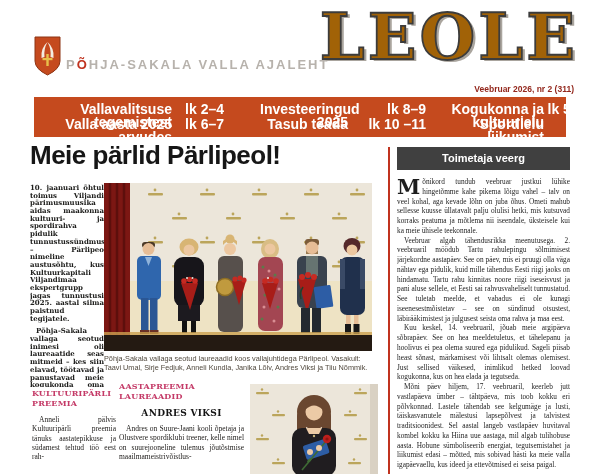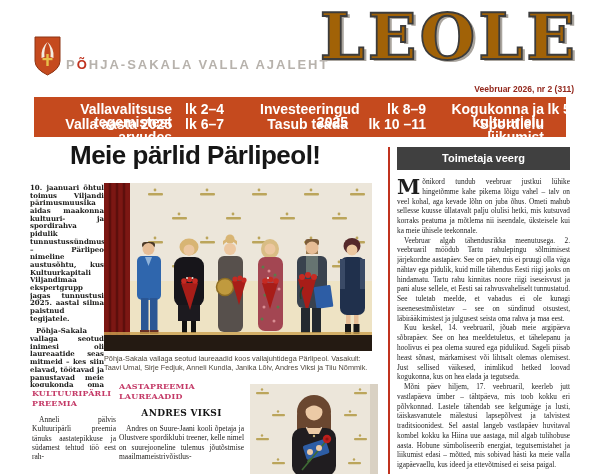--- a/index.html
+++ b/index.html
@@ -43,21 +43,21 @@
     font-size:14px; color:#ffffff; line-height:13px;text-align:right;
   }
   .nav-group.g1 { grid-template-columns:108px 52px; }
   .nav-group.g2 { grid-template-columns:88px 78px;margin-left:36px; }
   .nav-group.g3 { grid-template-columns:118px 58px; }
 
   
   .headline {
     position:absolute; left:30px; top:140px;
     font-family:"Liberation Sans", sans-serif; font-weight:bold;
-    font-size:26px; letter-spacing:-0.5px; color:#161616;margin-left:40px;
+    font-size:26px; letter-spacing:-0.5px; color:#161616;
   }
   .intro-col {
     position:absolute; left:30px; top:184px; width:74px; height:203px;
     overflow:hidden; font-family:"DejaVu Serif", serif; font-weight:bold;
     font-size:7px; line-height:1.1; text-align:justify; color:#20201e;
   }
   .intro-col p + p { margin-top:5px; text-indent:6px; }
 
   .lead-photo {
     position:absolute; left:104px; top:183px; width:268px; height:168px;

